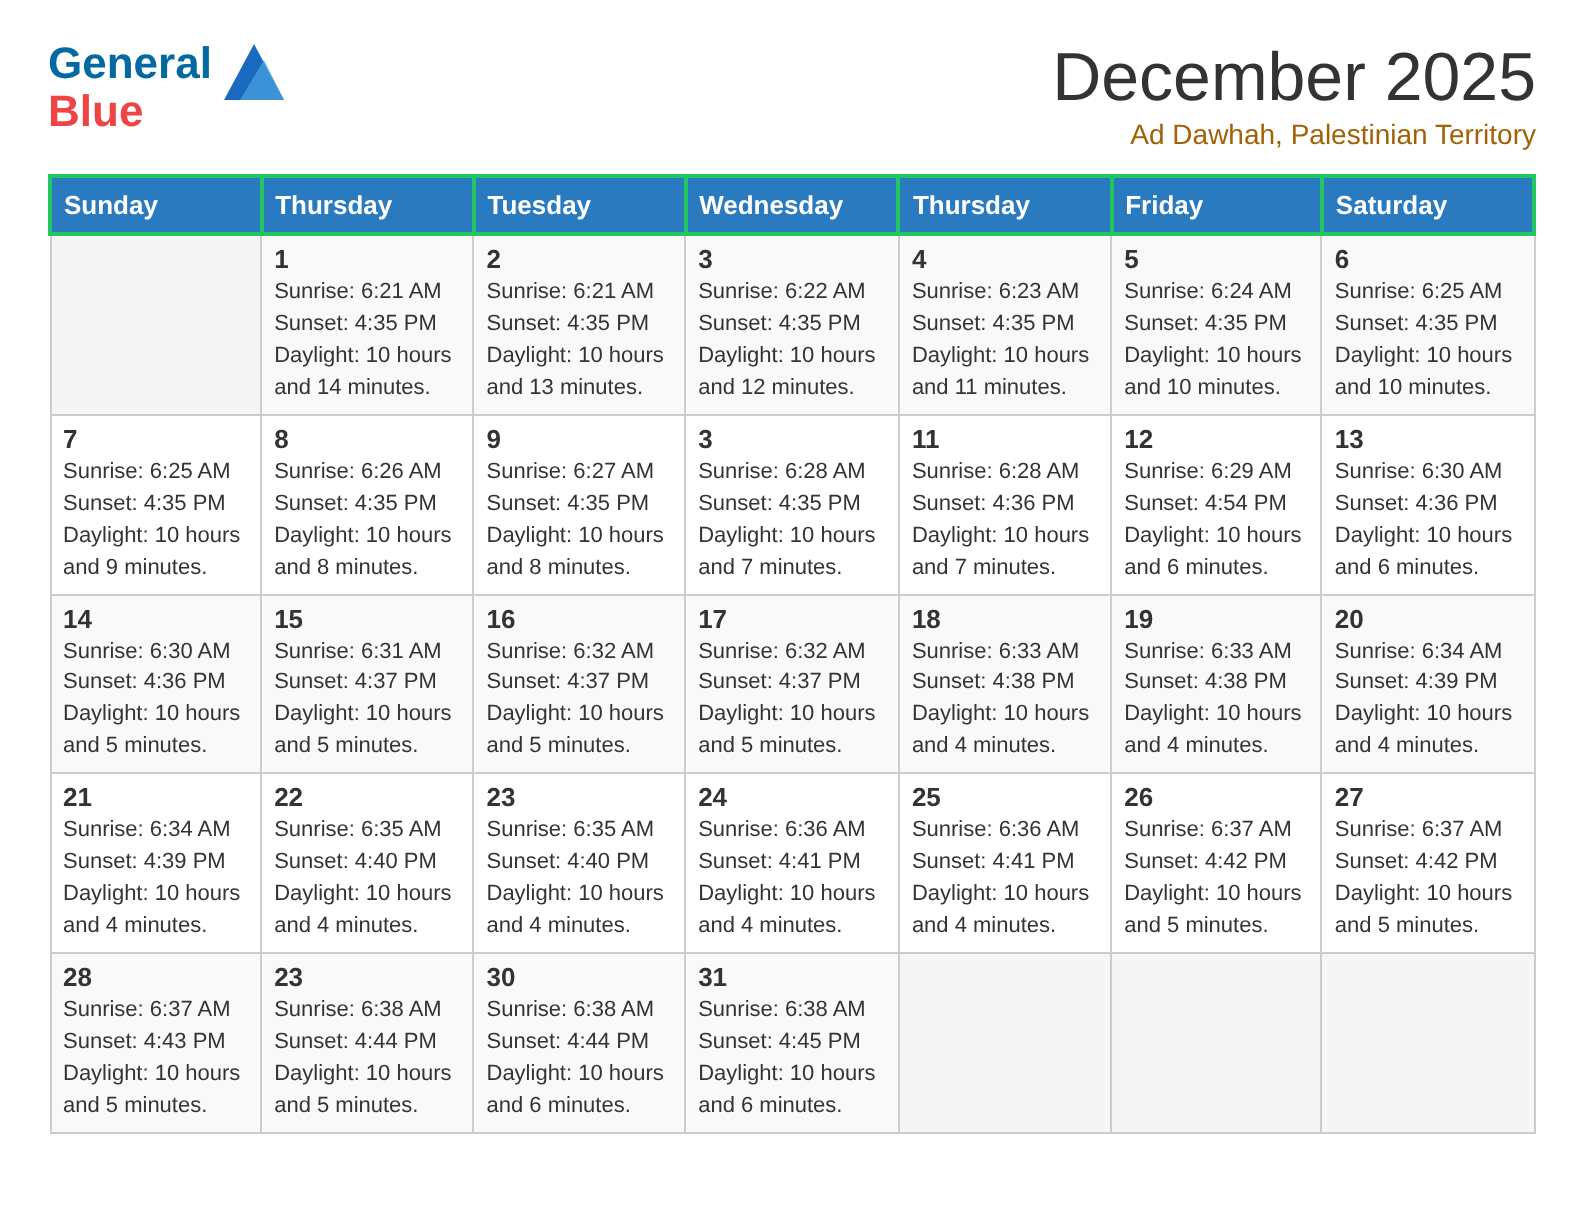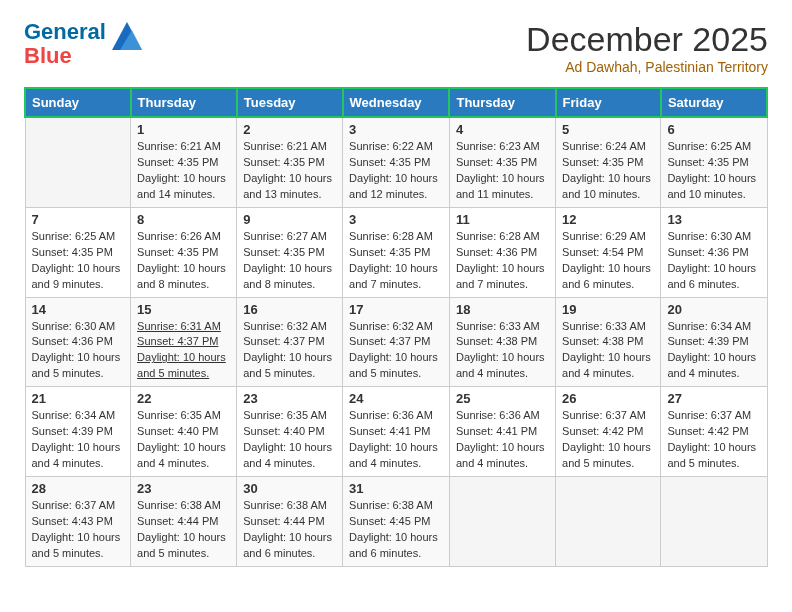--- a/index.html
+++ b/index.html
@@ -211,21 +211,21 @@
       <tr>
         <td>
           <span class="day-number">14</span>
           <div class="day-info" style="white-space: pre-line;">Sunrise: 6:30 AM
 Sunset: 4:36 PM
 Daylight: 10 hours
 and 5 minutes.</div>
         </td>
         <td>
           <span class="day-number">15</span>
-          <div class="day-info" style="white-space: pre-line; text-decoration: underline;">Sunrise: 6:31 AM
+          <div class="day-info" style="white-space: pre-line;">Sunrise: 6:31 AM
 Sunset: 4:37 PM
 Daylight: 10 hours
 and 5 minutes.</div>
         </td>
         <td>
           <span class="day-number">16</span>
           <div class="day-info" style="white-space: pre-line;">Sunrise: 6:32 AM
 Sunset: 4:37 PM
 Daylight: 10 hours
 and 5 minutes.</div>

